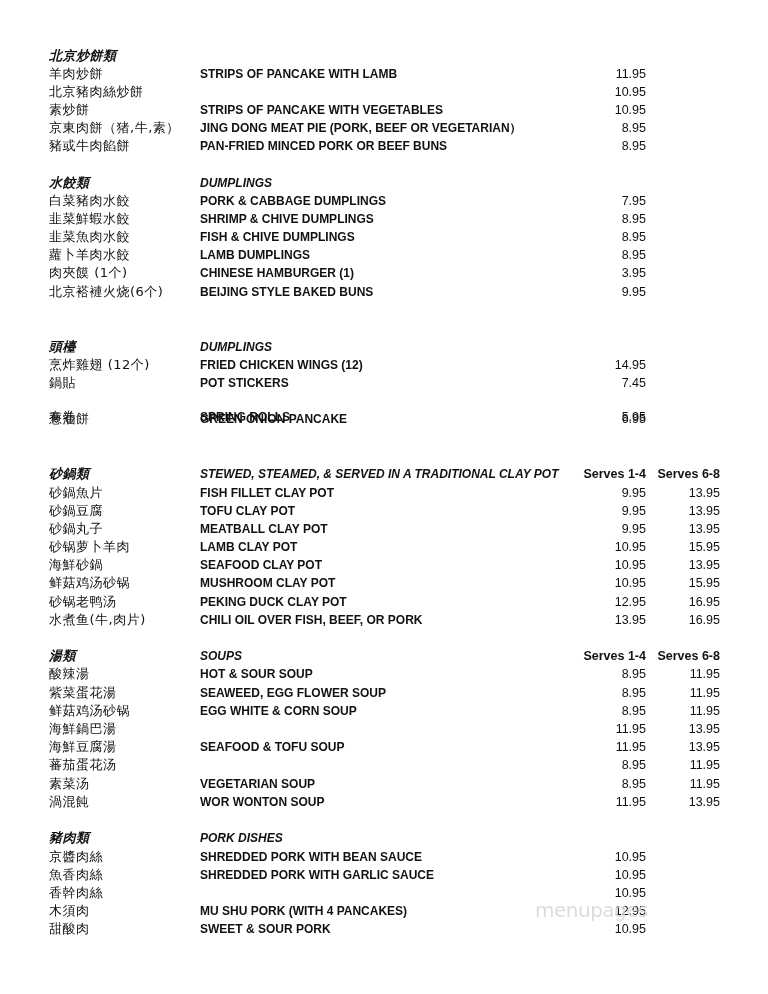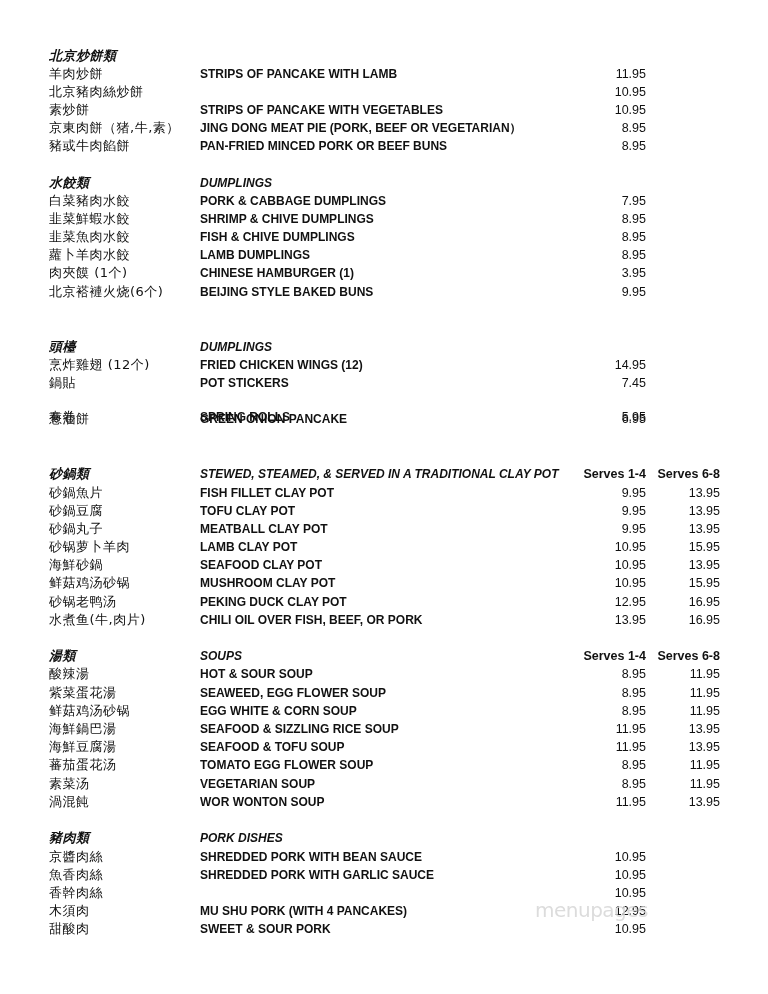--- a/index.html
+++ b/index.html
@@ -240,33 +240,31 @@
     <span class="p2">11.95</span>
   </div>
   <div class="row" style="top:702px">
     <span class="zh">鲜菇鸡汤砂锅</span>
     <span class="en">EGG WHITE &amp; CORN SOUP</span>
     <span class="p1">8.95</span>
     <span class="p2">11.95</span>
   </div>
   <div class="row" style="top:720px">
     <span class="zh">海鮮鍋巴湯</span>
-    <span class="en">SEAFOOD &amp; SIZZLING RICE SOUP</span>
     <span class="p1">11.95</span>
     <span class="p2">13.95</span>
   </div>
   <div class="row" style="top:738px">
     <span class="zh">海鮮豆腐湯</span>
     <span class="en">SEAFOOD &amp; TOFU SOUP</span>
     <span class="p1">11.95</span>
     <span class="p2">13.95</span>
   </div>
   <div class="row" style="top:756px">
     <span class="zh">蕃茄蛋花汤</span>
-    <span class="en">TOMATO EGG FLOWER SOUP</span>
     <span class="p1">8.95</span>
     <span class="p2">11.95</span>
   </div>
   <div class="row" style="top:775px">
     <span class="zh">素菜汤</span>
     <span class="en">VEGETARIAN SOUP</span>
     <span class="p1">8.95</span>
     <span class="p2">11.95</span>
   </div>
   <div class="row" style="top:793px">

